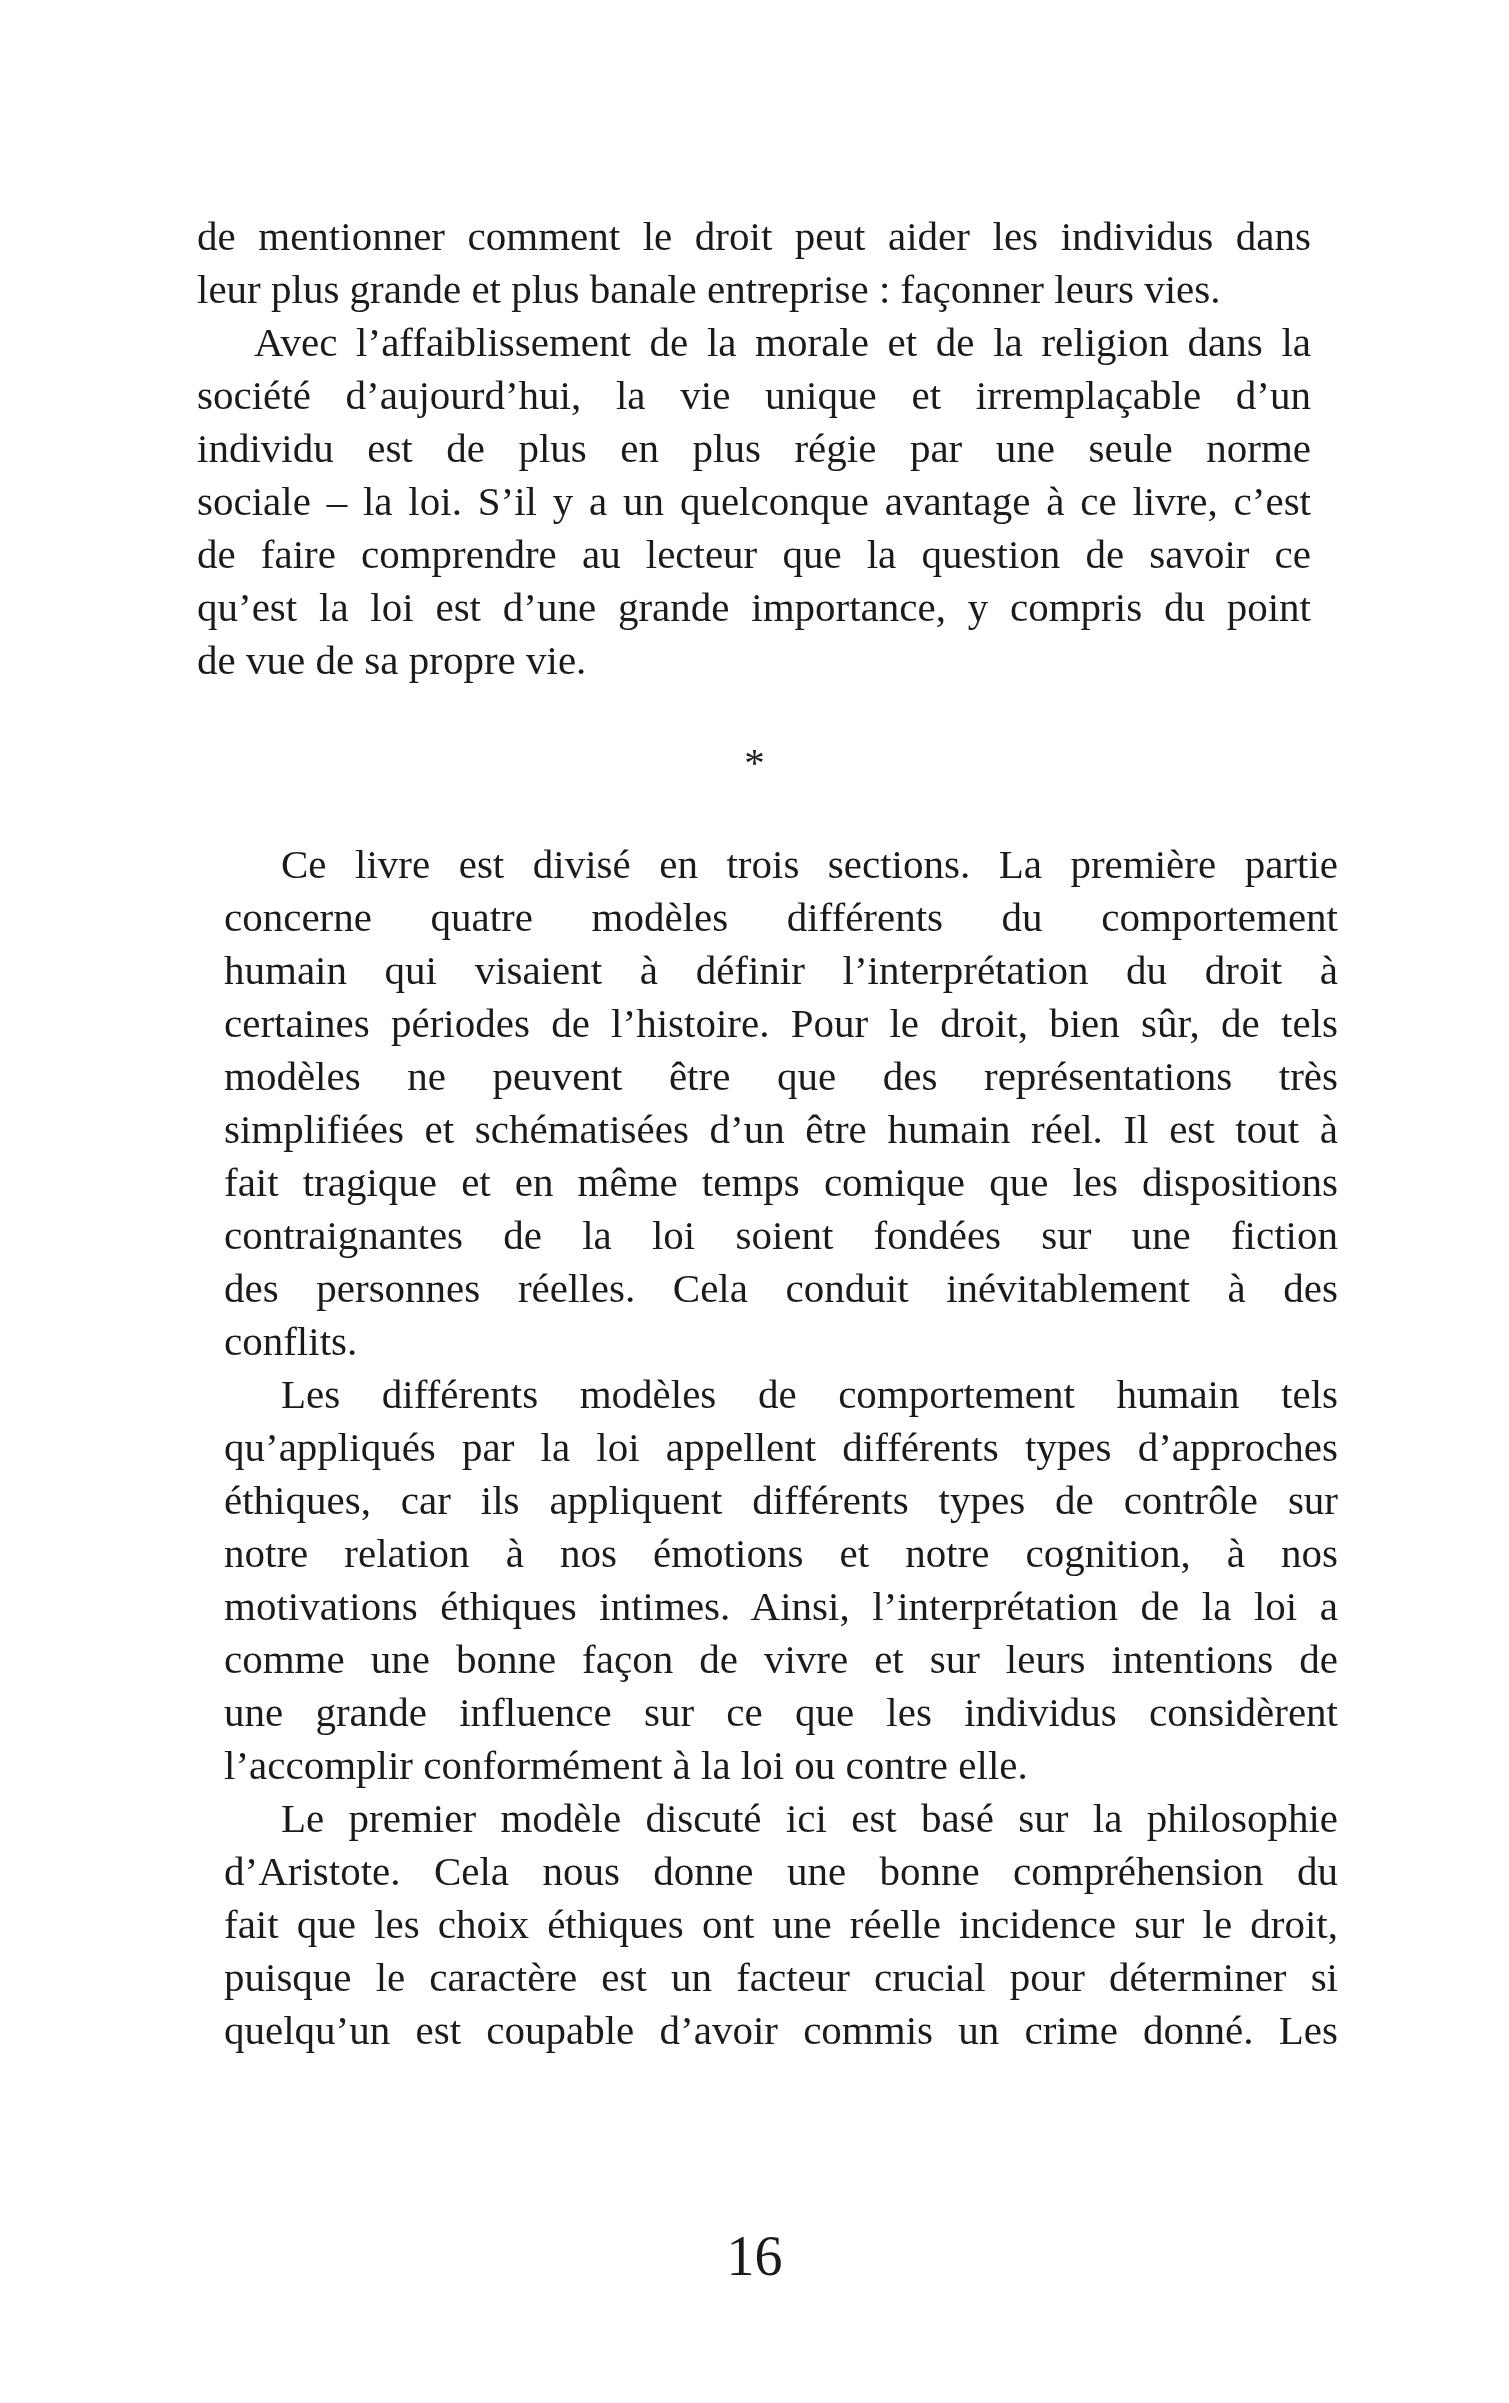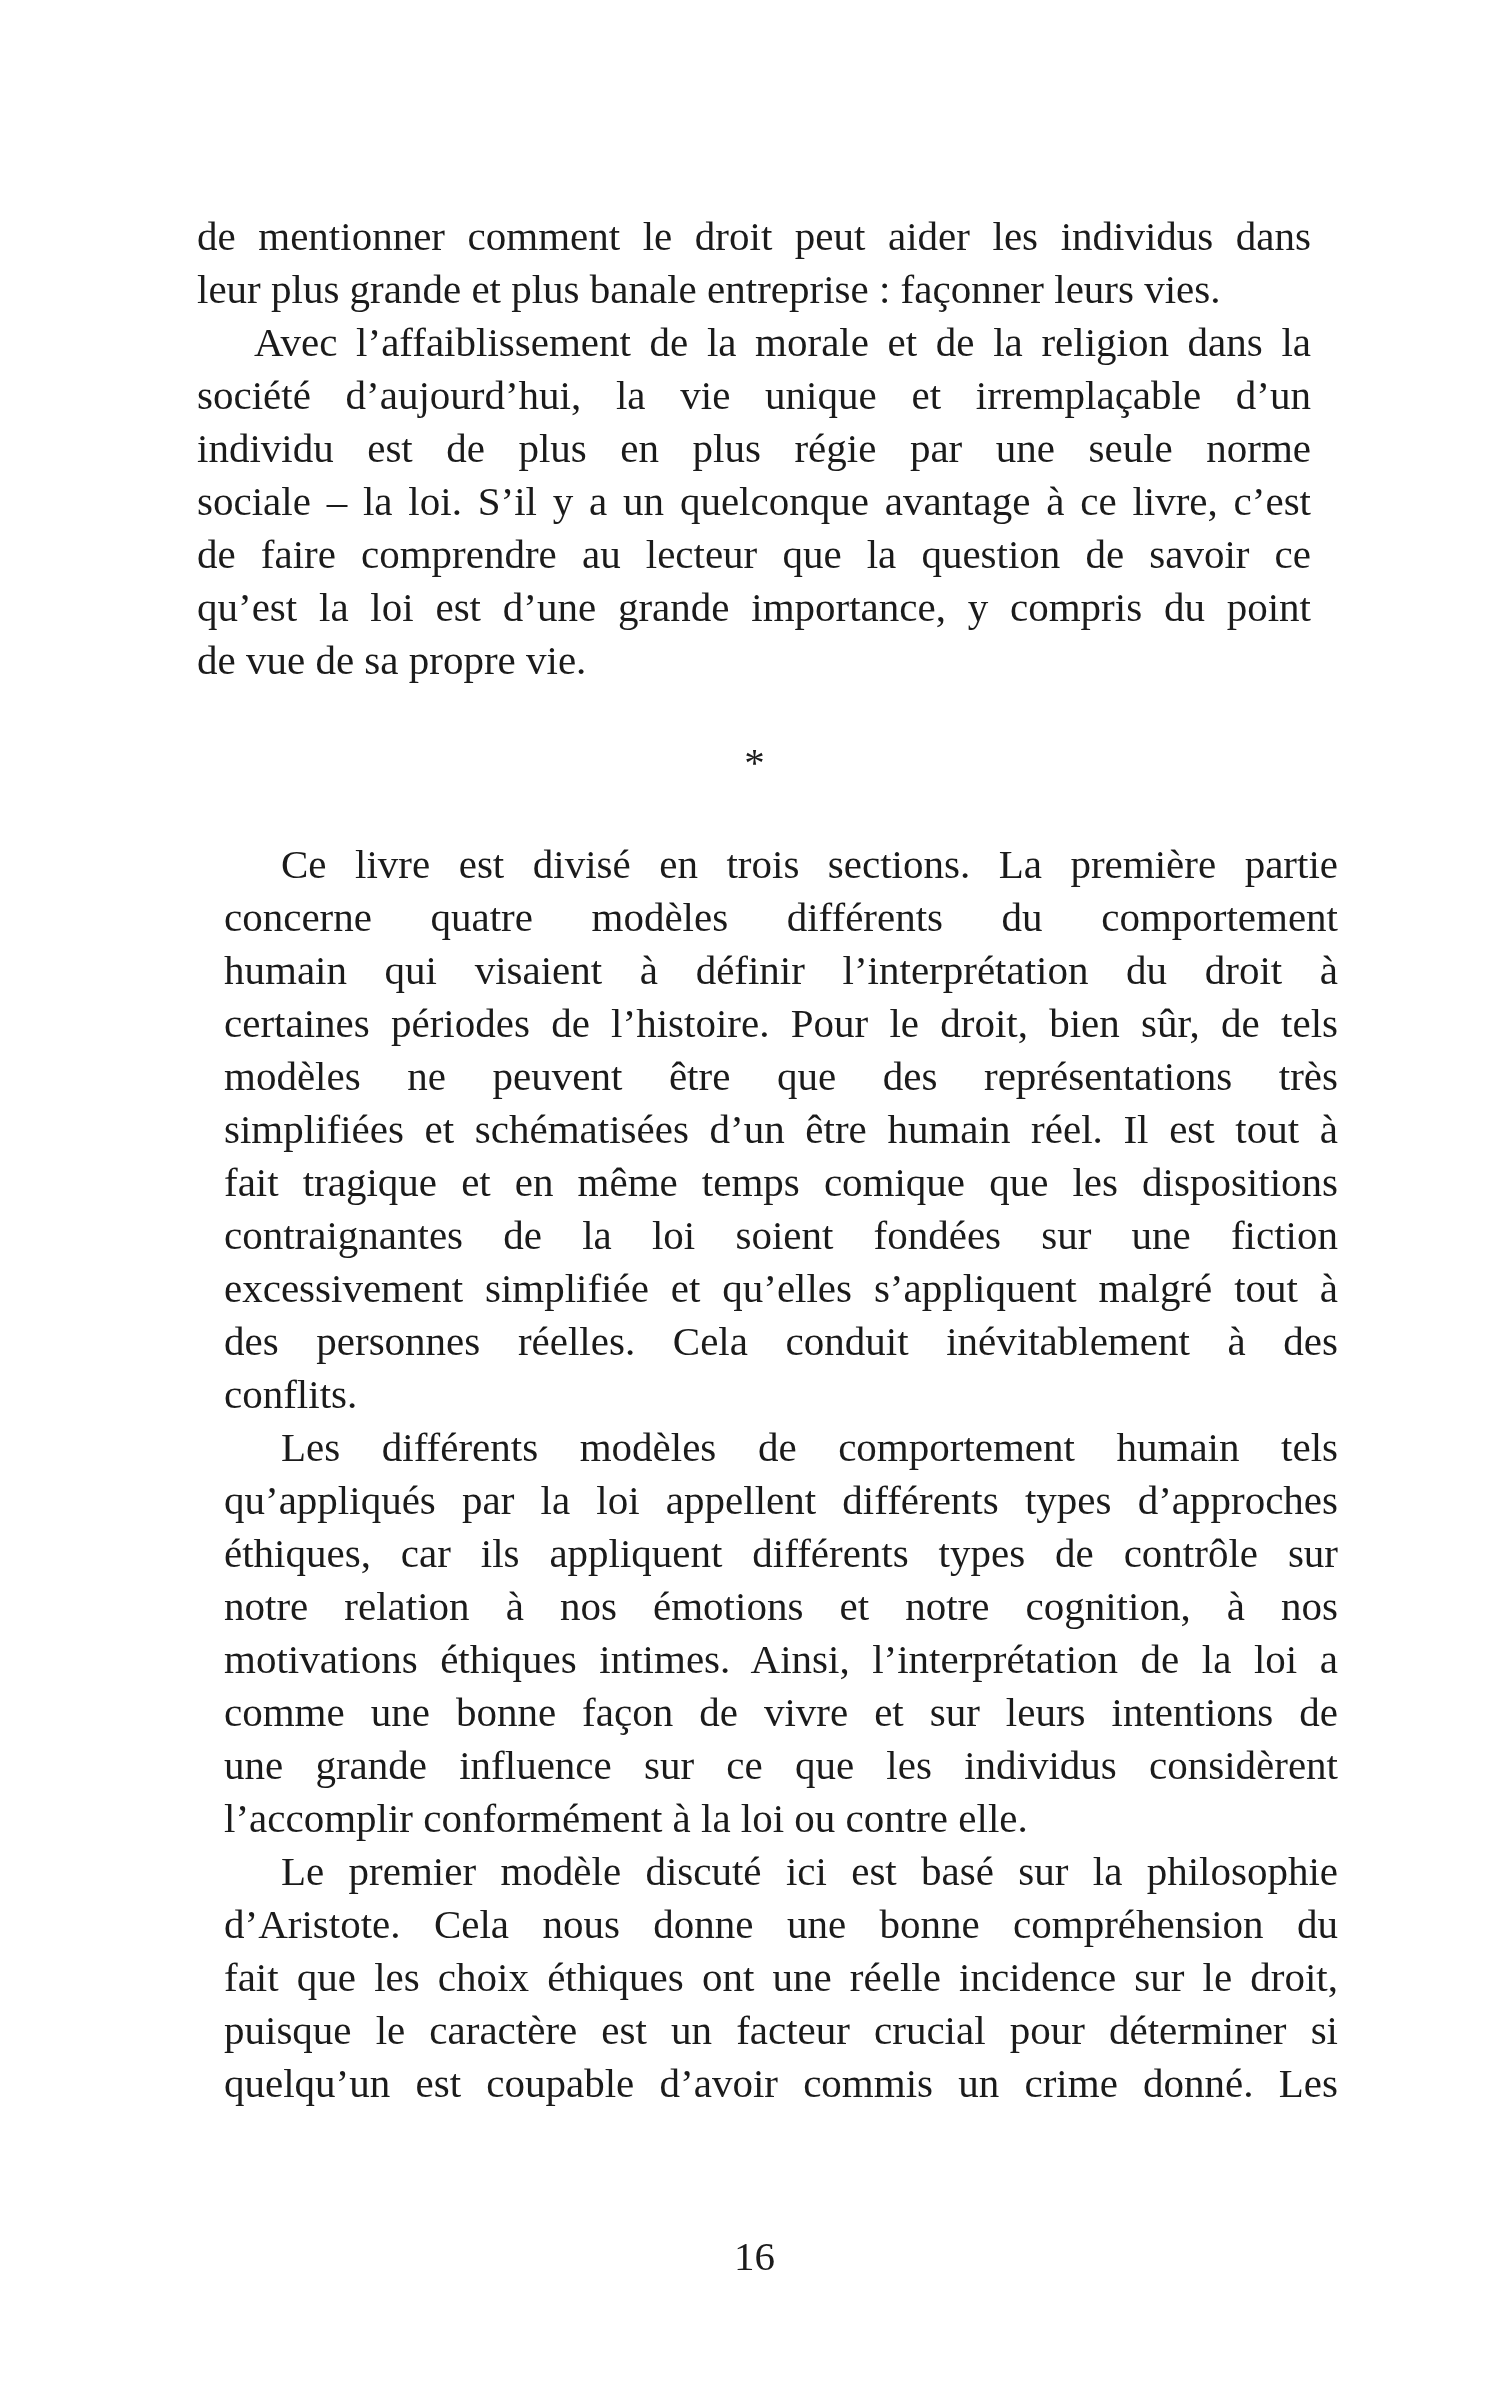--- a/index.html
+++ b/index.html
@@ -54,21 +54,21 @@
       text-align: center;
       font-size: 41px;
       line-height: 53px;
     }
     .page-number {
       position: absolute;
       left: 0;
       width: 1509px;
       top: 2230px;
       text-align: center;
-      font-size: 41px;
+      font-size: 56px;
       line-height: 53px;
     }
   </style>
 </head>
 <body>
 
 <div class="page">
 
   <div class="text-block block-1" id="block-1">
       <div class="paragraph">
@@ -91,21 +91,20 @@
   <div class="text-block block-2" id="block-2">
       <div class="paragraph">
         <span class="line indent">Ce livre est divisé en trois sections. La première partie</span>
         <span class="line">concerne quatre modèles différents du comportement</span>
         <span class="line">humain qui visaient à définir l’interprétation du droit à</span>
         <span class="line">certaines périodes de l’histoire. Pour le droit, bien sûr, de tels</span>
         <span class="line">modèles ne peuvent être que des représentations très</span>
         <span class="line">simplifiées et schématisées d’un être humain réel. Il est tout à</span>
         <span class="line">fait tragique et en même temps comique que les dispositions</span>
         <span class="line">contraignantes de la loi soient fondées sur une fiction</span>
-        <span class="line">excessivement simplifiée et qu’elles s’appliquent malgré tout à</span>
         <span class="line">des personnes réelles. Cela conduit inévitablement à des</span>
         <span class="line last">conflits.</span>
       </div>
       <div class="paragraph">
         <span class="line indent">Les différents modèles de comportement humain tels</span>
         <span class="line">qu’appliqués par la loi appellent différents types d’approches</span>
         <span class="line">éthiques, car ils appliquent différents types de contrôle sur</span>
         <span class="line">notre relation à nos émotions et notre cognition, à nos</span>
         <span class="line">motivations éthiques intimes. Ainsi, l’interprétation de la loi a</span>
         <span class="line">comme une bonne façon de vivre et sur leurs intentions de</span>

